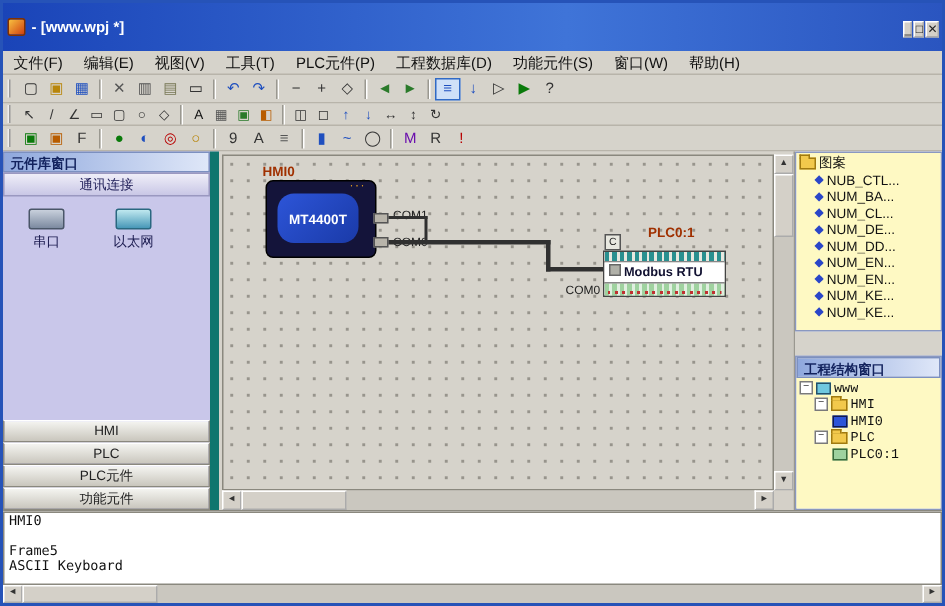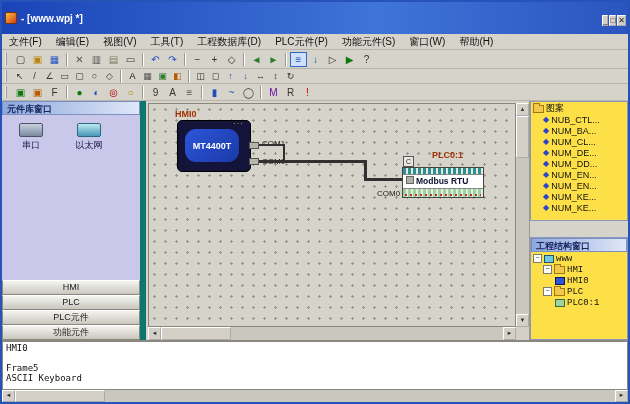--- a/index.html
+++ b/index.html
@@ -77,21 +77,21 @@
   .sc-track { flex:1; position:relative; }
   .v-thumb { position:absolute; top:0; left:0; width:13px; height:42px; background:#d4d0c8; border:1px outset #fff; }
   .h-thumb { position:absolute; left:0; top:0; height:13px; width:70px; background:#d4d0c8; border:1px outset #fff; }
   .sc-corner { position:absolute; right:0; bottom:0; width:13px; height:13px; background:#d4d0c8; }
 
   
   .right-col { width:99px; flex:0 0 auto; display:flex; flex-direction:column; border-left:1px solid #9a9890; }
   .panel { display:flex; flex-direction:column; border:1px solid #8a98c0; background:#fff; min-height:0; }
   .file-panel { height:120px; flex:0 0 auto; }
   .struct-panel { flex:1; margin-top:16px;font-family:Liberation Mono, monospace; }
-  .panel-body { flex:1; background:#fde047; overflow:hidden; padding:1px 4px 0 2px; }
+  .panel-body { flex:1; background:#fef9c3; overflow:hidden; padding:1px 4px 0 2px; }
   .tree-row { display:flex; align-items:center; height:11px; font-size:9px; color:#111; white-space:nowrap; }
   .tree-row.indent1 { padding-left:10px; }
   .tree-row.indent2 { padding-left:22px; }
   .tree-label { margin-left:2px; overflow:hidden; text-overflow:ellipsis; }
   .expander { width:9px; height:9px; flex:0 0 auto; border:1px solid #7a7a7a; background:#fff; font-size:7px; line-height:7px; text-align:center; color:#333; margin-right:2px; }
   .expander::before { content:"−"; }
   .blue-diamond { color:#2a46c8; font-size:8px; flex:0 0 auto; }
   .folder { width:11px; height:8px; flex:0 0 auto; background:#f2c94c; border:1px solid #a07a10; position:relative; }
   .folder::before { content:""; position:absolute; left:-1px; top:-3px; width:5px; height:2px; background:#f2c94c; border:1px solid #a07a10; border-bottom:none; }
   .pc-icon { width:10px; height:8px; flex:0 0 auto; background:#6fc8e0; border:1px solid #23506a; }
@@ -115,22 +115,22 @@
     <span class="app-icon" data-name="app-icon"></span>
     <span class="title-text" data-name="window-title">- [www.wpj *]</span>
     <span class="win-btns" data-name="window-controls"><span class="win-btn" data-name="minimize-button">_</span><span class="win-btn" data-name="maximize-button">□</span><span class="win-btn" data-name="close-button">✕</span></span>
   </div>
 
   <div class="menubar" data-name="menu-bar">
       <span class="menu-item" data-name="menu-item-0">文件(F)</span>
       <span class="menu-item" data-name="menu-item-1">编辑(E)</span>
       <span class="menu-item" data-name="menu-item-2">视图(V)</span>
       <span class="menu-item" data-name="menu-item-3">工具(T)</span>
+      <span class="menu-item" data-name="menu-item-5">PLC元件(P)</span>
       <span class="menu-item" data-name="menu-item-4">工程数据库(D)</span>
-      <span class="menu-item" data-name="menu-item-5">PLC元件(P)</span>
       <span class="menu-item" data-name="menu-item-6">功能元件(S)</span>
       <span class="menu-item" data-name="menu-item-7">窗口(W)</span>
       <span class="menu-item" data-name="menu-item-8">帮助(H)</span>
     </div>
 
   <div class="toolbar tb1" data-name="toolbar-main">
       <span class="tb-grip" data-name="toolbar-grip"></span>
       <span class="tb-btn" data-name="new-icon" style="color: rgb(51, 51, 51);">▢</span>
       <span class="tb-btn" data-name="open-icon" style="color: rgb(184, 134, 11);">▣</span>
       <span class="tb-btn" data-name="save-icon" style="color: rgb(31, 79, 191);">▦</span>
@@ -200,20 +200,21 @@
       <span class="tb-sep" data-name="toolbar-separator"></span>
       <span class="tb-btn" data-name="macro-icon" style="color: rgb(106, 13, 173);">M</span>
       <span class="tb-btn" data-name="recipe-icon" style="color: rgb(51, 51, 51);">R</span>
       <span class="tb-btn" data-name="alarm-icon" style="color: rgb(184, 0, 0);">!</span>
     </div>
 
   <div class="main" data-name="main-area">
 
     <div class="left-panel" data-name="component-library-panel">
       <div class="panel-header" data-name="component-library-header">元件库窗口</div>
+      <div class="section-bar" data-name="library-section-communication">通讯连接</div>
       <div class="lib-body" data-name="library-items">
           <div class="lib-item" data-name="library-item-0">
             <div class="lib-ic" data-name="serial-port-icon"></div>
             <div class="lib-label" data-name="library-item-label">串口</div>
           </div>
           <div class="lib-item" data-name="library-item-1">
             <div class="lib-ic" data-name="ethernet-icon"></div>
             <div class="lib-label" data-name="library-item-label">以太网</div>
           </div>
         </div>

